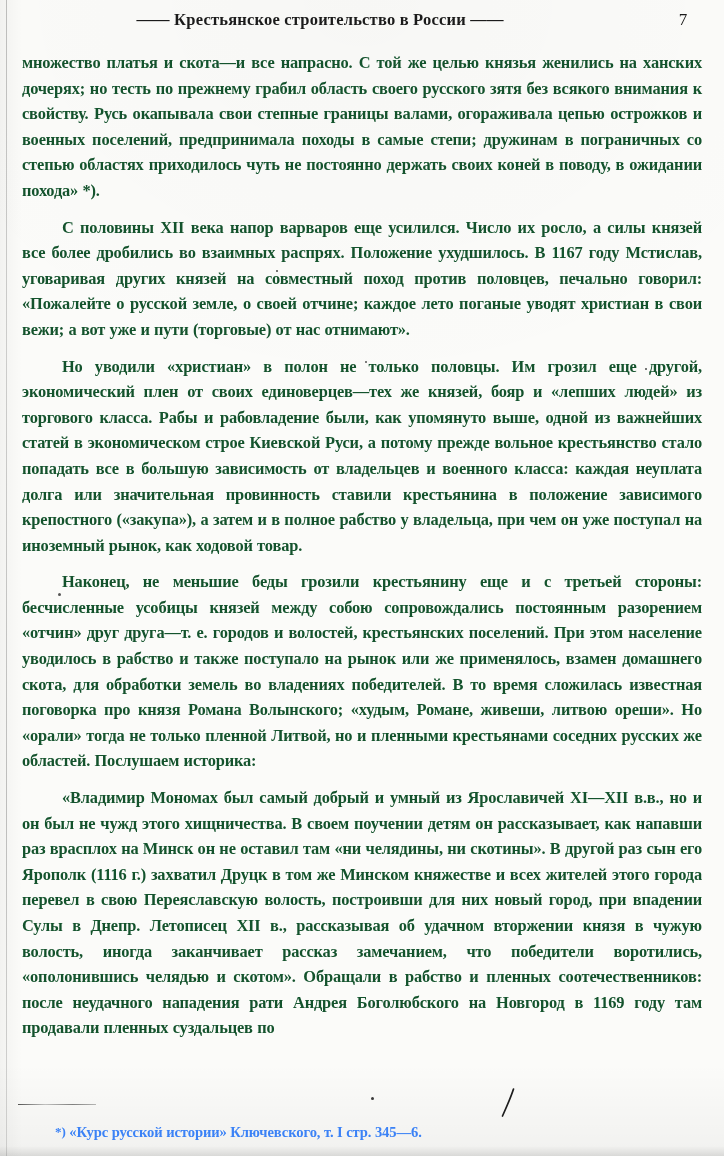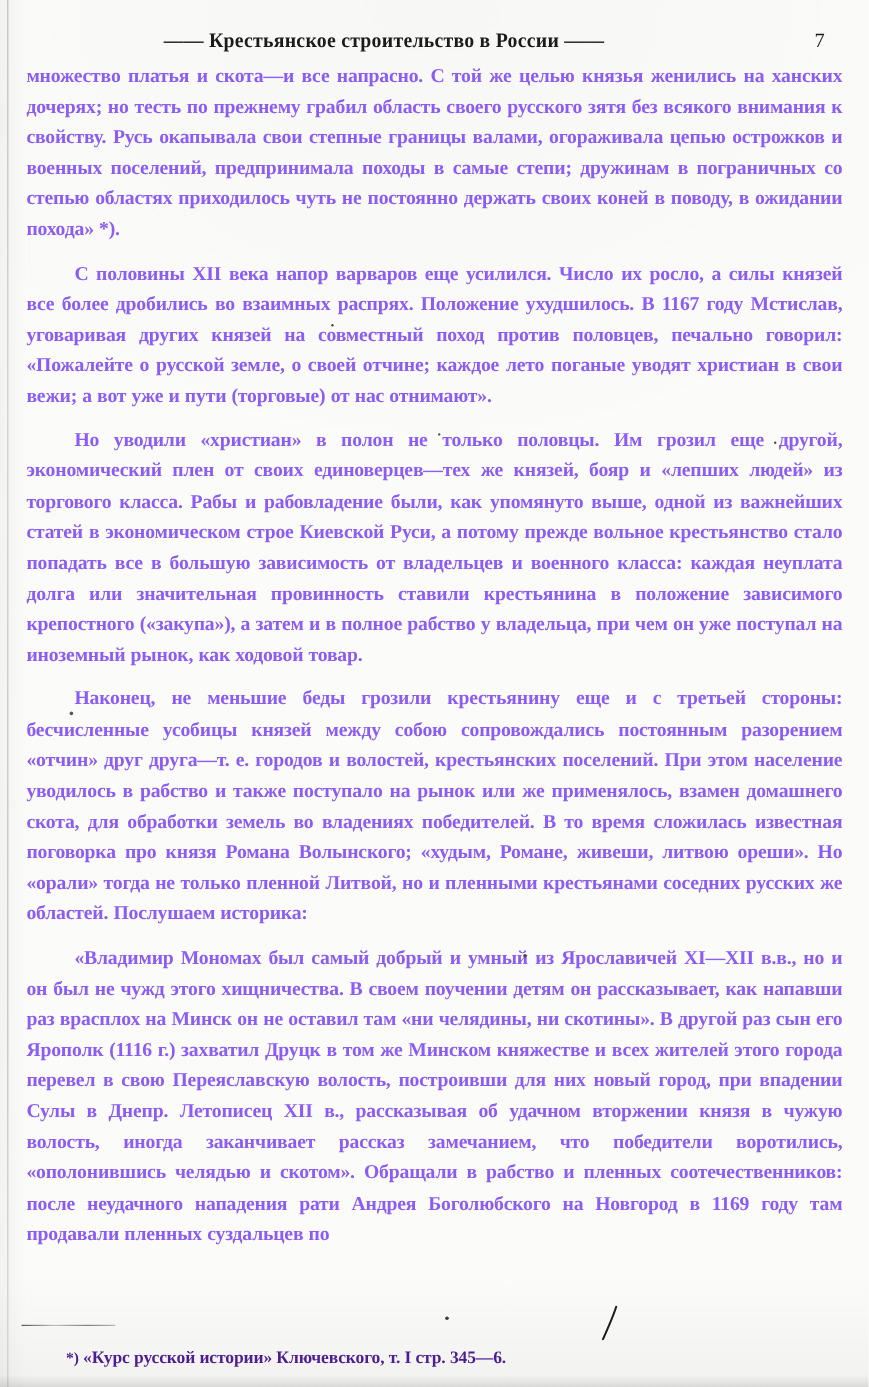--- a/index.html
+++ b/index.html
@@ -42,21 +42,21 @@
         rgba(60,60,60,0.30) 0%,
         rgba(60,60,60,0.22) 30%,
         rgba(60,60,60,0.30) 70%,
         rgba(60,60,60,0.18) 100%);
   }
 
   
   #running-head {
     position: absolute;
     left: 0;
-    top: 24px;
+    top: 10px;
     width: 640px;
     height: 30px;
   }
 
   #head-title {
     position: absolute;
     left: 0;
     top: 0;
     width: 640px;
     text-align: center;
@@ -88,21 +88,21 @@
   }
 
   p.para {
     margin: 0 0 0 0;
     text-indent: 40px;
     text-align: justify;
     text-justify: inter-word;
     font-size: 16.4px;
     line-height: 25.6px;
     font-weight: 700;
-    color: #8b5cf6;
+    color: #14532d;
     letter-spacing: -0.15px;
     word-spacing: 0.4px;
     -webkit-font-smoothing: none;
   }
 
   p.para.no-indent { text-indent: 0; }
 
   p.para + p.para { margin-top: 11px; }
 
   
@@ -120,21 +120,21 @@
   }
 
   #footnote {
     position: absolute;
     left: 55px;
     top: 1122px;
     width: 620px;
     font-size: 14.6px;
     line-height: 20px;
     font-weight: 700;
-    color: #4c1d95;
+    color: #3b82f6;
     letter-spacing: -0.1px;
   }
 
   #footnote .fn-marker {
     font-size: 13px;
     vertical-align: top;
   }
 
   
   .artifact { position: absolute; pointer-events: none; }

